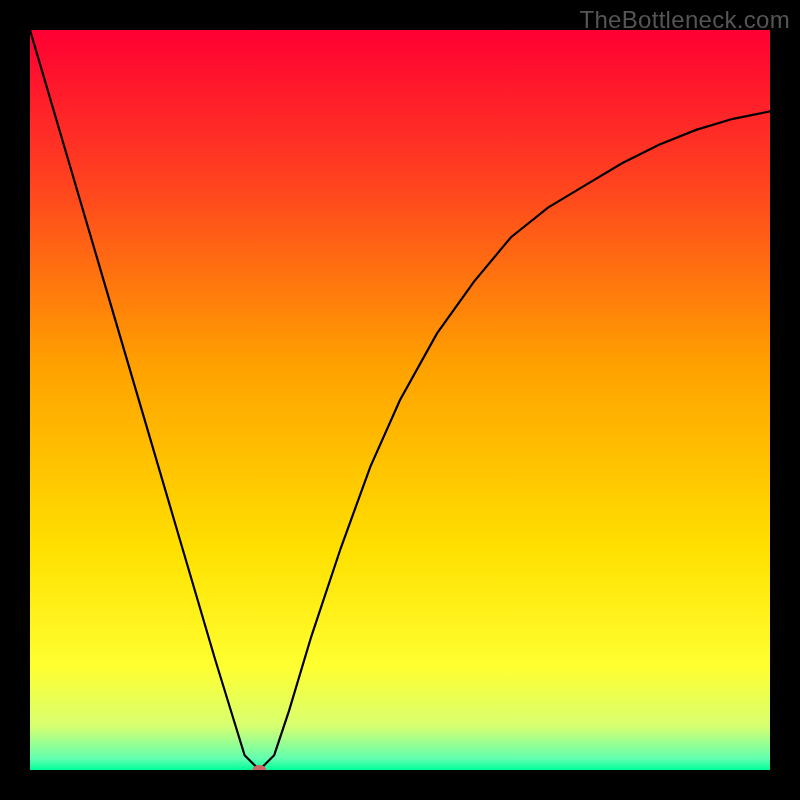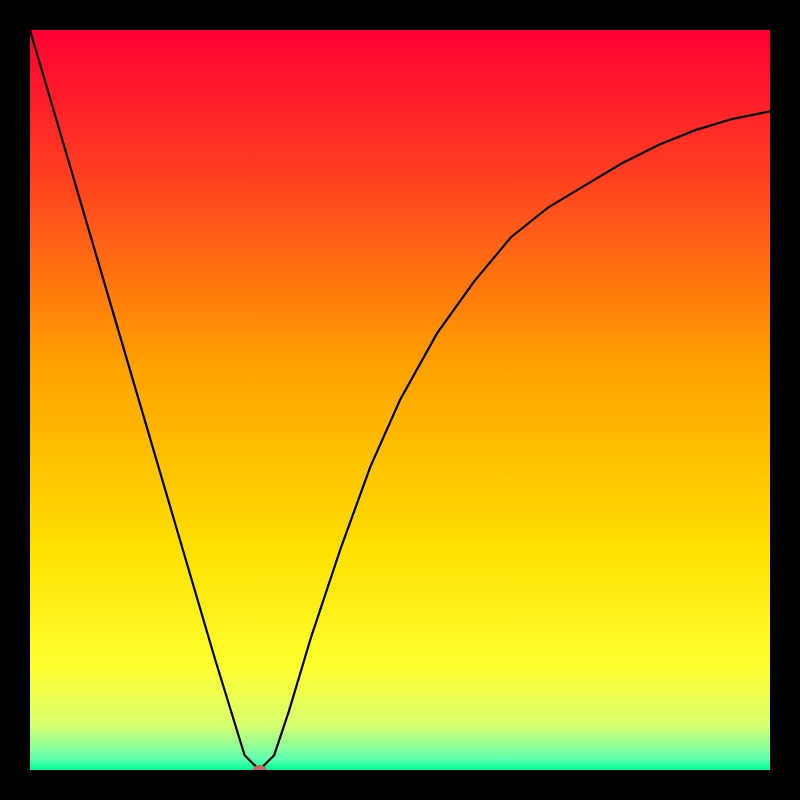--- a/index.html
+++ b/index.html
@@ -38,20 +38,21 @@
     font-size: 24px;
     font-weight: 500;
     letter-spacing: 0.3px;
     user-select: none;
   }
 </style>
 </head>
 <body>
 
 <div class="container">
+  <div class="watermark">TheBottleneck.com</div>
   <div class="plot-area">
     <svg id="chart-svg" viewBox="0 0 740 740" preserveAspectRatio="none">
       <defs>
         <linearGradient id="bg-grad" x1="0" y1="0" x2="0" y2="1">
             <stop offset="0%" stop-color="#ff0033"></stop>
             <stop offset="20%" stop-color="#ff4020"></stop>
             <stop offset="45%" stop-color="#ffa000"></stop>
             <stop offset="70%" stop-color="#ffe000"></stop>
             <stop offset="86%" stop-color="#ffff30"></stop>
             <stop offset="94%" stop-color="#d8ff70"></stop>

